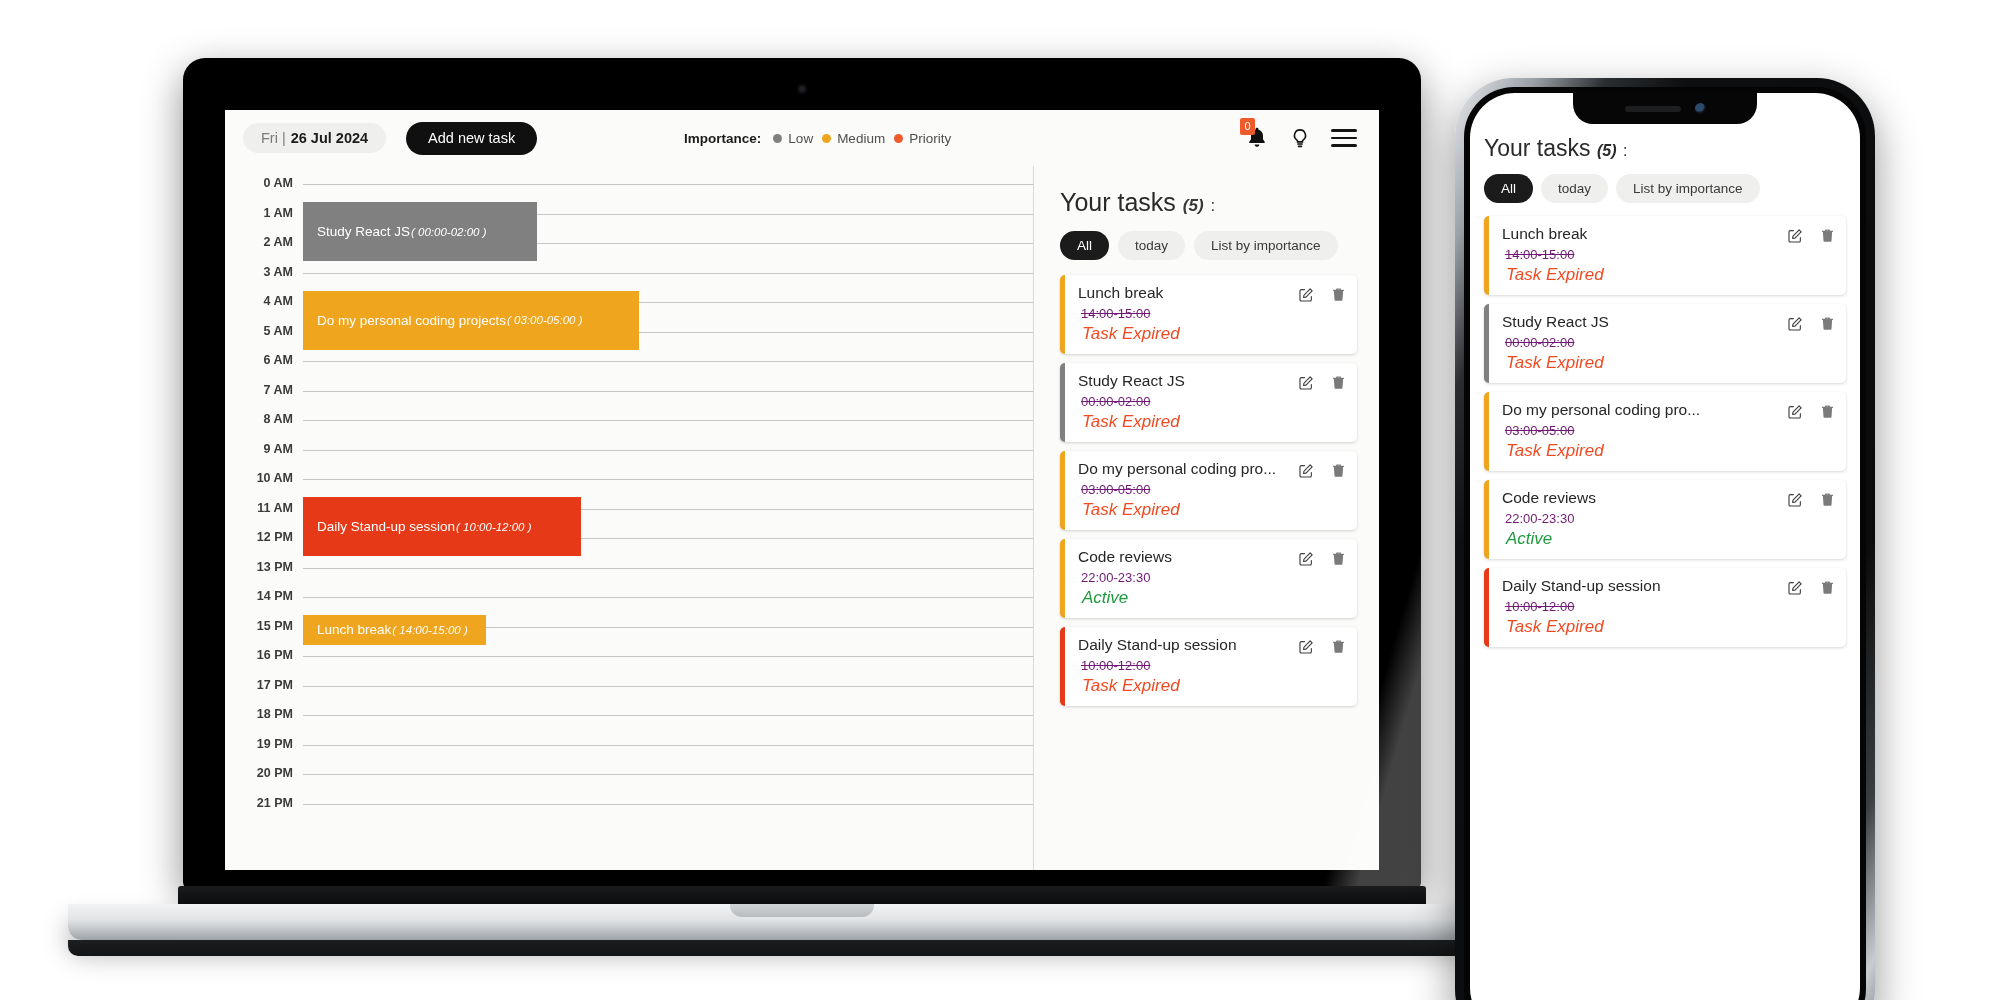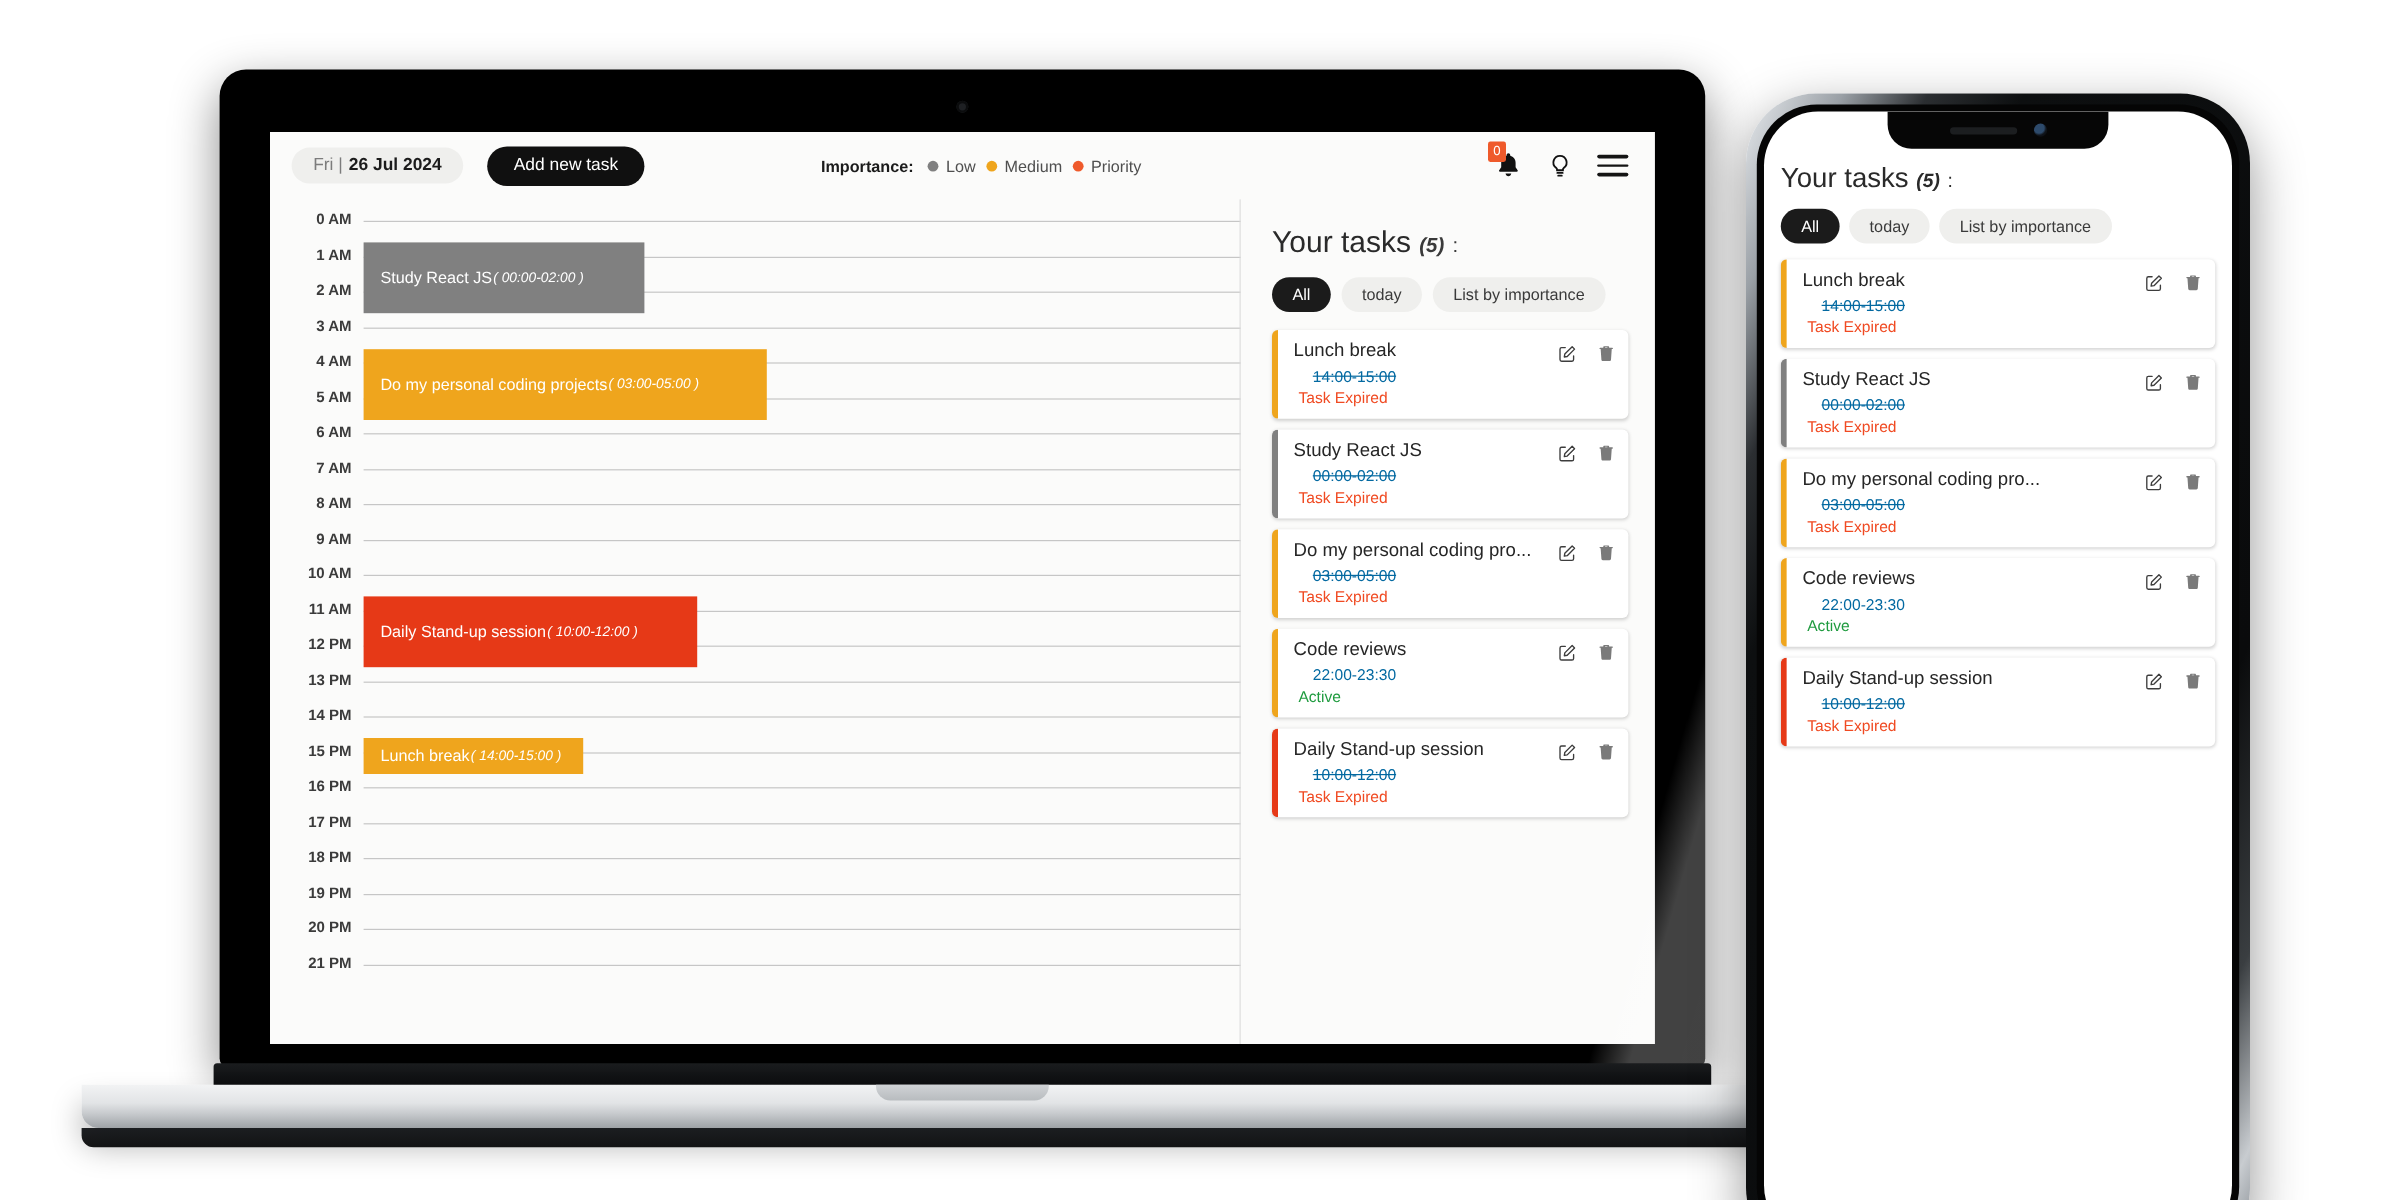--- a/index.html
+++ b/index.html
@@ -118,23 +118,23 @@
   .chip.on { background:#1b1b1b; color:#fff; }
   .cards { margin-top:15px; display:flex; flex-direction:column; gap:9px; }
   .card {
     background:#fff; border-radius:5px; border-left:5px solid #ccc;
     box-shadow:0 1px 3px rgba(0,0,0,.17); padding:9px 11px 10px 13px; position:relative;
   }
   .card-top { display:flex; align-items:flex-start; }
   .card-title { font-size:15.5px; color:#262626; flex:1 1 auto; white-space:nowrap;
                 overflow:hidden; text-overflow:ellipsis; padding-right:8px; }
   .card-acts { display:flex; gap:17px; align-items:center; padding-top:2px; flex:0 0 auto; }
-  .card-time { font-size:13px; color:#0369a1; margin-top:3px; margin-left:16px; }
+  .card-time { font-size:13px; color:#701a75; margin-top:3px; margin-left:3px; }
   .card-time.exp { text-decoration:line-through; }
-  .card-status { font-size:13px; margin-top:3px; margin-left:4px; }
+  .card-status { font-size:17px; font-style:italic; margin-top:3px; margin-left:4px; }
   .st-expired { color:#f04a22; }
   .st-active { color:#1f9b3f; }
 
   
   #phone { position:absolute; left:1455px; top:78px; width:420px; height:970px; }
   .ph-body {
     position:absolute; inset:0; border-radius:58px;
     background:linear-gradient(116deg,#e9ecef 0%,#9aa0a6 9%,#2b2e31 17%,#0d0f10 26%,#0a0b0c 72%,#3a3e41 86%,#c8ccd0 95%,#7e848a 100%);
     box-shadow:0 16px 44px rgba(0,0,0,.42);
     padding:9px;

